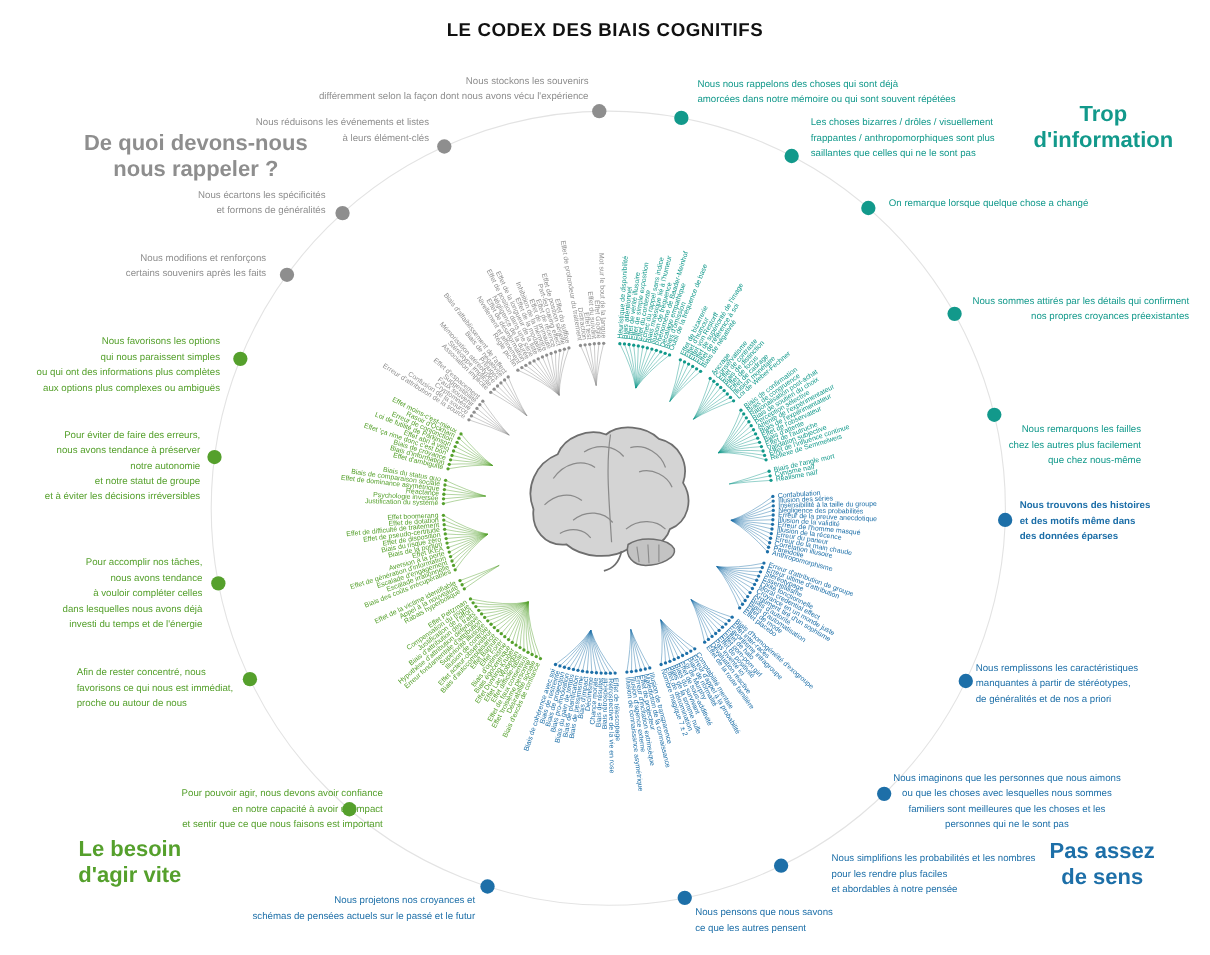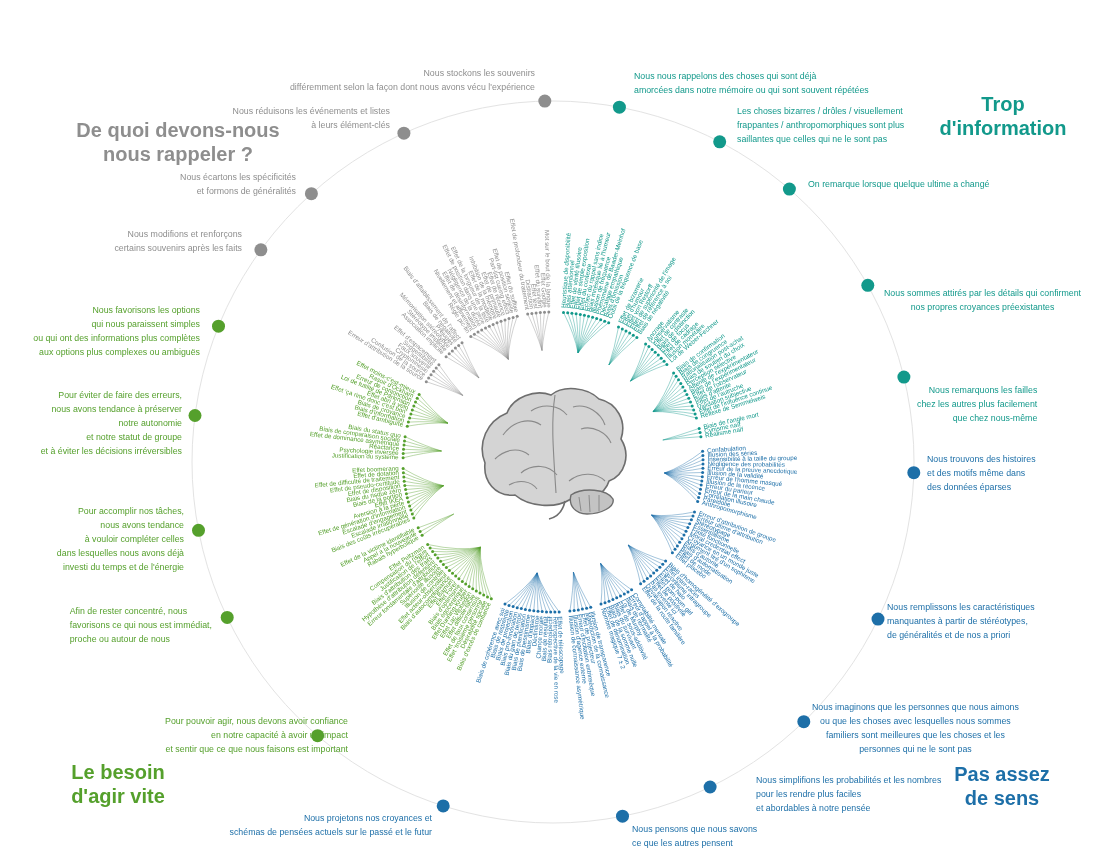--- a/index.html
+++ b/index.html
@@ -10,20 +10,21 @@
   svg{position:absolute;top:0;left:0;}
   .ann{position:absolute;font-size:8.8px;line-height:14px;white-space:nowrap;}
   .cat{position:absolute;font-size:20px;font-weight:bold;line-height:24px;
        text-align:center;width:300px;}
   .bias-label{font-size:6.3px;}
 </style>
 </head>
 <body>
 
 <div id="stage">
+  <div id="main-title">LE CODEX DES BIAIS COGNITIFS</div>
   <svg id="codex-svg" width="1100" height="868" viewBox="0 0 1100 868">
     <circle cx="553" cy="462" r="361" fill="none" stroke="#e3e3e3" stroke-width="1"></circle>
     <g id="fans">
         <path d="M578.0,352.8 Q574.9,334.9 563.5,312.4" fill="none" stroke="#12998b" stroke-width="0.55" opacity="0.75"></path>
         <circle cx="563.5" cy="312.4" r="1.5" fill="#12998b"></circle>
         <text transform="translate(563.8,307.9) rotate(-86.0)" text-anchor="start" dominant-baseline="middle" fill="#12998b" class="bias-label">Heuristique de disponibilité</text>
         <path d="M578.0,352.8 Q576.2,335.1 567.7,312.7" fill="none" stroke="#12998b" stroke-width="0.55" opacity="0.75"></path>
         <circle cx="567.7" cy="312.7" r="1.5" fill="#12998b"></circle>
         <text transform="translate(568.1,308.2) rotate(-84.4)" text-anchor="start" dominant-baseline="middle" fill="#12998b" class="bias-label">Biais attentionnel</text>
         <path d="M578.0,352.8 Q577.4,335.3 571.9,313.2" fill="none" stroke="#12998b" stroke-width="0.55" opacity="0.75"></path>
@@ -620,25 +621,25 @@
         <circle cx="260.9" cy="249.8" r="6.5" fill="#8e8e8e"></circle>
         <circle cx="311.4" cy="193.7" r="6.5" fill="#8e8e8e"></circle>
         <circle cx="403.9" cy="133.2" r="6.5" fill="#8e8e8e"></circle>
         <circle cx="544.8" cy="101.1" r="6.5" fill="#8e8e8e"></circle>
       </g>
   </svg>
   <div id="overlays">
       <div class="cat" style="left: 853px; top: 92px; color: rgb(18, 153, 139);">Trop<br>d'information</div>
       <div class="ann" style="color: rgb(18, 153, 139); top: 69px; left: 634px; text-align: left;">Nous nous rappelons des choses qui sont déjà<br>amorcées dans notre mémoire ou qui sont souvent répétées</div>
       <div class="ann" style="color: rgb(18, 153, 139); top: 104px; left: 737px; text-align: left;">Les choses bizarres / drôles / visuellement<br>frappantes / anthropomorphiques sont plus<br>saillantes que celles qui ne le sont pas</div>
-      <div class="ann" style="color: rgb(18, 153, 139); top: 177px; left: 808px; text-align: left;">On remarque lorsque quelque ultime a changé</div>
-      <div class="ann" style="color: rgb(18, 153, 139); top: 266px; left: 884px; text-align: center; margin-top: 20px;">Nous sommes attirés par les détails qui confirment<br>nos propres croyances préexistantes</div>
+      <div class="ann" style="color: rgb(18, 153, 139); top: 177px; left: 808px; text-align: left;">On remarque lorsque quelque chose a changé</div>
+      <div class="ann" style="color: rgb(18, 153, 139); top: 266px; left: 884px; text-align: right;">Nous sommes attirés par les détails qui confirment<br>nos propres croyances préexistantes</div>
       <div class="ann" style="color: rgb(18, 153, 139); top: 355px; left: 917px; text-align: right; margin-top: 28px;">Nous remarquons les failles<br>chez les autres plus facilement<br>que chez nous-même</div>
       <div class="cat" style="left: 852px; top: 762px; color: rgb(29, 111, 168);">Pas assez<br>de sens</div>
-      <div class="ann" style="color: rgb(29, 111, 168); top: 452px; left: 927px; text-align: left;">Nous trouvons des histoires<br>et des motifs même dans<br>des données éparses</div>
+      <div class="ann" style="color: rgb(29, 111, 168); top: 452px; left: 927px; text-align: left; font-weight: bold;">Nous trouvons des histoires<br>et des motifs même dans<br>des données éparses</div>
       <div class="ann" style="color: rgb(29, 111, 168); top: 600px; left: 887px; text-align: left;">Nous remplissons les caractéristiques<br>manquantes à partir de stéréotypes,<br>de généralités et de nos a priori</div>
       <div class="ann" style="color: rgb(29, 111, 168); top: 700px; left: 812px; text-align: center;">Nous imaginons que les personnes que nous aimons<br>ou que les choses avec lesquelles nous sommes<br>familiers sont meilleures que les choses et les<br>personnes qui ne le sont pas</div>
       <div class="ann" style="color: rgb(29, 111, 168); top: 773px; left: 720px; text-align: left; margin-left: 36px;">Nous simplifions les probabilités et les nombres<br>pour les rendre plus faciles<br>et abordables à notre pensée</div>
       <div class="ann" style="color: rgb(29, 111, 168); top: 822px; left: 632px; text-align: left;">Nous pensons que nous savons<br>ce que les autres pensent</div>
       <div class="ann" style="color: rgb(29, 111, 168); top: 811px; right: 668px; text-align: right;">Nous projetons nos croyances et<br>schémas de pensées actuels sur le passé et le futur</div>
       <div class="cat" style="left: -32px; top: 760px; color: rgb(85, 160, 44);">Le besoin<br>d'agir vite</div>
       <div class="ann" style="color: rgb(85, 160, 44); top: 714px; right: 752px; text-align: right;">Pour pouvoir agir, nous devons avoir confiance<br>en notre capacité à avoir un impact<br>et sentir que ce que nous faisons est important</div>
       <div class="ann" style="color: rgb(85, 160, 44); top: 604px; right: 888px; text-align: left;">Afin de rester concentré, nous<br>favorisons ce qui nous est immédiat,<br>proche ou autour de nous</div>
       <div class="ann" style="color: rgb(85, 160, 44); top: 504px; right: 916px; text-align: right;">Pour accomplir nos tâches,<br>nous avons tendance<br>à vouloir compléter celles<br>dans lesquelles nous avons déjà<br>investi du temps et de l'énergie</div>
       <div class="ann" style="color: rgb(85, 160, 44); top: 388px; right: 918px; text-align: right;">Pour éviter de faire des erreurs,<br>nous avons tendance à préserver<br>notre autonomie<br>et notre statut de groupe<br>et à éviter les décisions irréversibles</div>

